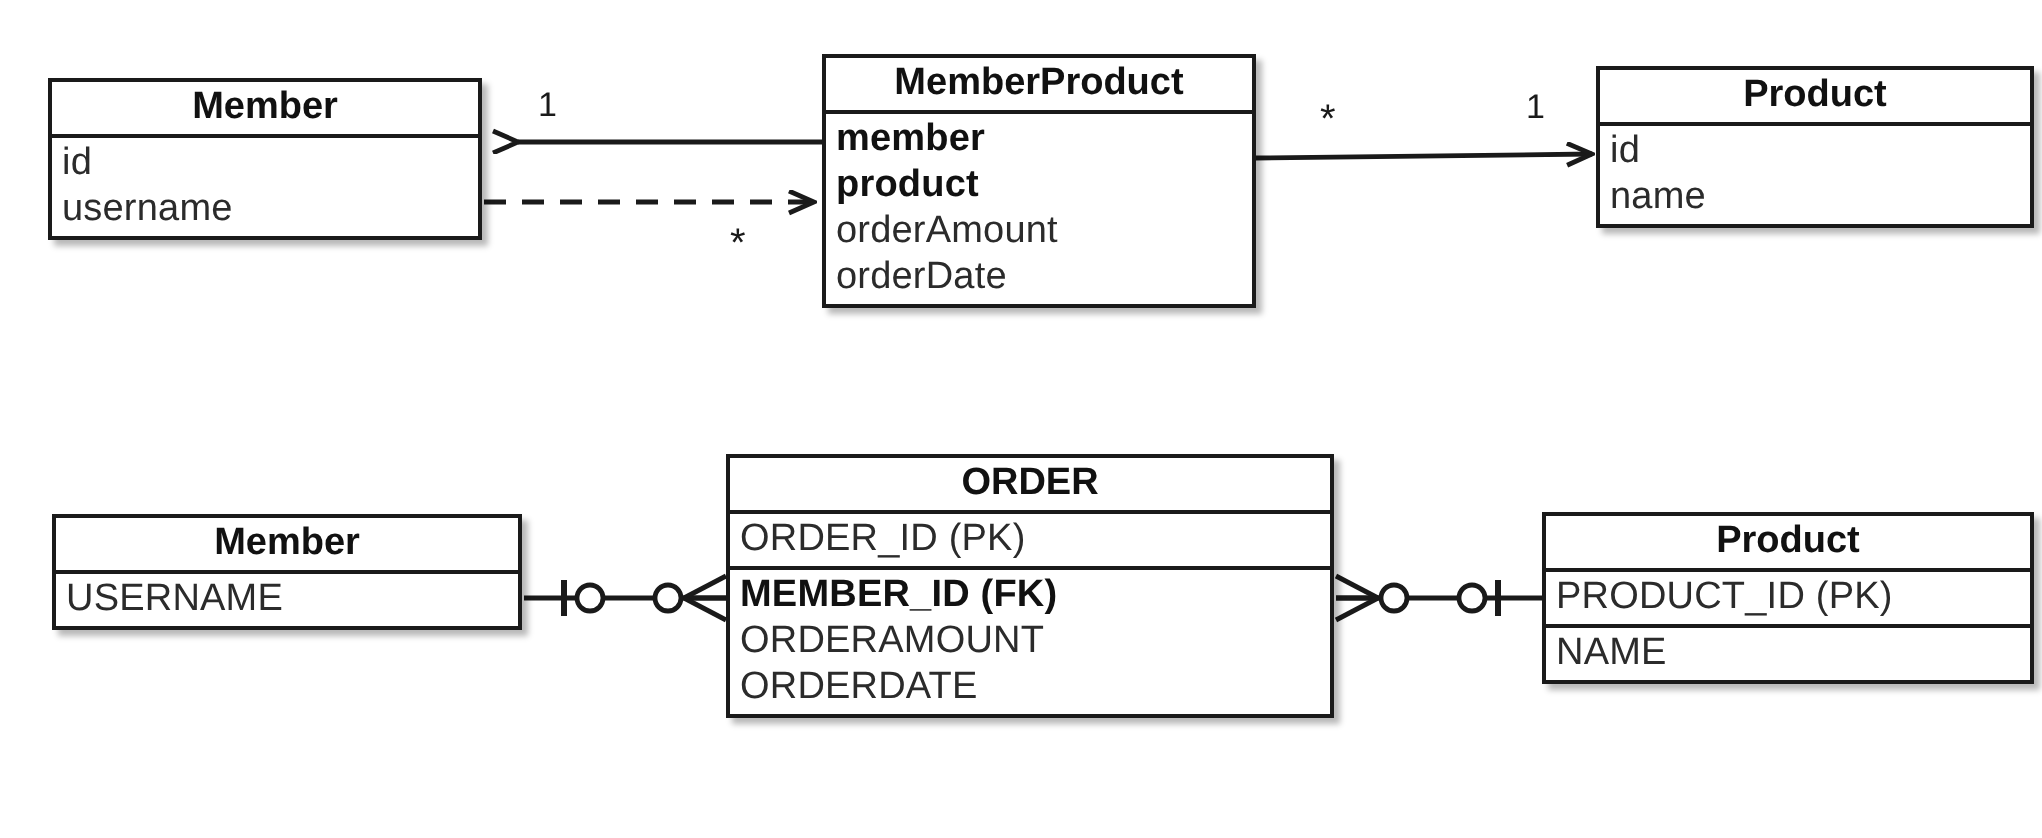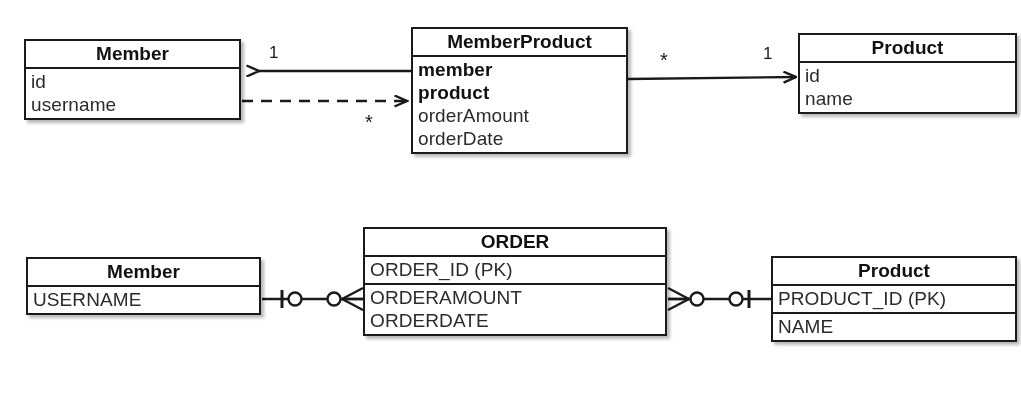--- a/index.html
+++ b/index.html
@@ -177,20 +177,21 @@
       <div class="attr">USERNAME</div>
     </div>
   </div>
 
   <div class="box" style="left:347px; top:227px; width:304px;">
     <div class="box-title">ORDER</div>
     <div class="sec">
       <div class="attr">ORDER_ID (PK)</div>
     </div>
     <div class="sec">
+      <div class="attr bold">MEMBER_ID (FK)</div>
       <div class="attr">ORDERAMOUNT</div>
       <div class="attr">ORDERDATE</div>
     </div>
   </div>
 
   <div class="box" style="left:755px; top:256px; width:246px;">
     <div class="box-title">Product</div>
     <div class="sec">
       <div class="attr">PRODUCT_ID (PK)</div>
     </div>

